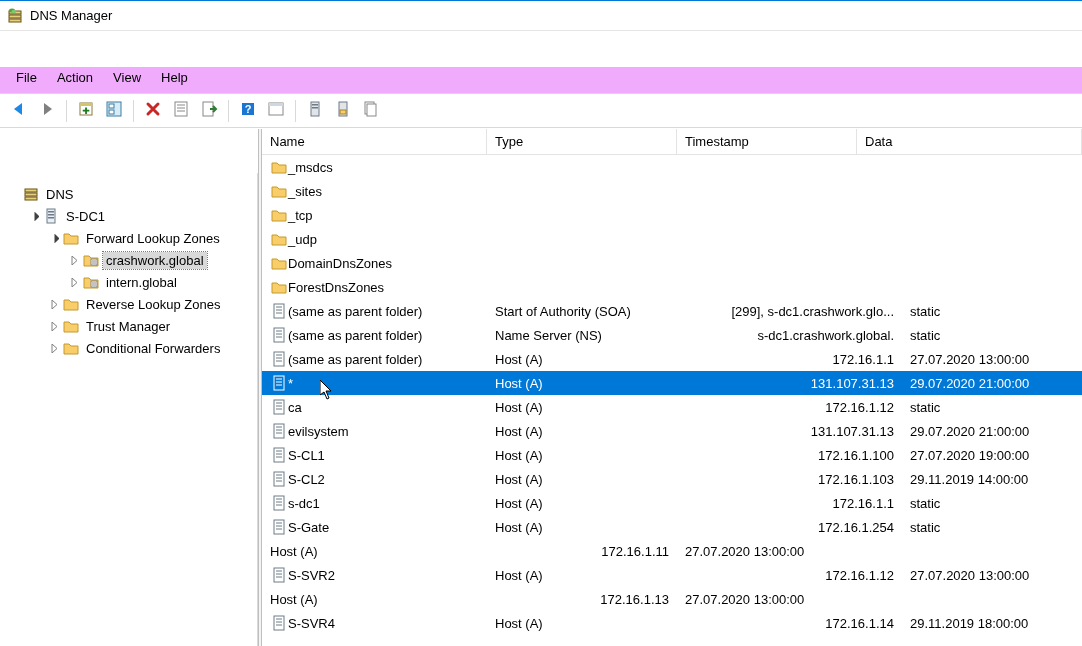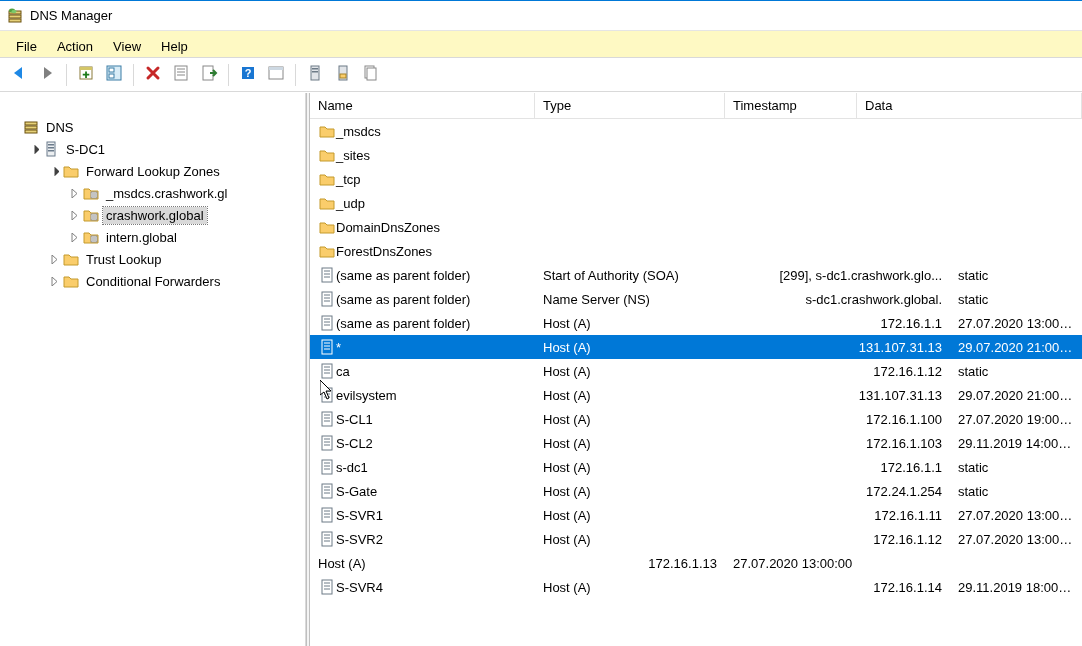--- a/index.html
+++ b/index.html
@@ -6,33 +6,33 @@
   html, body { margin: 0; padding: 0; height: 100%; background: #fff; color: #000; font-size: 13px; }
 
   .window { width: 1082px; height: 646px; display: flex; flex-direction: column; border-top: 1px solid #0078d7; }
 
   
   .titlebar { height: 30px; display: flex; align-items: center; padding: 0 6px; background: #fff; border-bottom: 1px solid #e5e5e5;}
   .titlebar-icon { width: 18px; height: 18px; display:flex; align-items:center; justify-content:center; margin-right:6px;}
   .titlebar-title { font-size: 13px; }
 
   
-  .menubar { height: 26px; display: flex; align-items: flex-end; padding: 0 6px; background: #fef9c3; }
+  .menubar { height: 26px; display: flex; align-items: flex-start; padding: 0 6px; background: #f0abfc; margin-top: 36px; }
   .menubar-item { padding: 3px 10px; cursor: default; }
 
   .menubar-underline { border-bottom: 1px solid #d9d9d9; }
 
   
   .toolbar { height: 34px; display: flex; align-items: center; padding: 0 6px; background: #fff; border-bottom: 1px solid #d9d9d9; gap:2px;}
   .toolbar-btn { width: 26px; height: 26px; display:flex; align-items:center; justify-content:center; border: 1px solid transparent; cursor:default; }
   .toolbar-sep { width:1px; height:22px; background:#d9d9d9; margin:0 4px; }
 
   
   .content { flex:1; display:flex; overflow:hidden; border-top:1px solid #fff; }
-  .tree-pane { width: 306px; border-right: 1px solid #d9d9d9; overflow:auto; padding-top:23px; }
+  .tree-pane { width: 258px; border-right: 1px solid #d9d9d9; overflow:auto; padding-top:10px;margin-top:44px; }
   .splitter { width:4px; background:#f4f4f4; border-left:1px solid #bfbfbf; border-right:1px solid #bfbfbf; cursor:col-resize; }
   .list-pane { flex:1; overflow:auto; }
 
   
   .tree-row { display:flex; align-items:center; height:22px; white-space:nowrap; cursor:default; user-select:none;}
   .tree-row.selected .tree-label { background:#d9d9d9; outline:1px dotted #7a7a7a; }
   .twisty { width:16px; height:16px; display:flex; align-items:center; justify-content:center; }
   .twisty svg { width:9px; height:9px; }
   .tree-icon { width:18px; height:18px; display:flex; align-items:center; justify-content:center; margin-right:3px;}
   .tree-label { padding:1px 3px; }
@@ -206,84 +206,81 @@
               <path d="M1 1 L8 1 L1 8 Z" transform="rotate(135 4.5 4.5)" fill="#404040"></path>
             </svg>
           </span>
           <span class="tree-icon">
             <svg width="16" height="16" viewBox="0 0 16 16">
               <path d="M1 4 h5 l2 2 h7 v8 h-14 z" fill="#facd6b" stroke="#c49a2d"></path>
             </svg>
           </span>
           <span class="tree-label">Forward Lookup Zones</span>
         </div>
-        <div class="tree-row">
+        <div class="tree-row selected">
           <span class="indent" style="width: 66px;"></span>
           <span class="twisty">
             <svg viewBox="0 0 9 9">
               <path d="M2 0 L7 4.5 L2 9 Z" fill="none" stroke="#808080"></path>
             </svg>
           </span>
           <span class="tree-icon">
             <svg width="16" height="16" viewBox="0 0 16 16">
               <path d="M1 4 h5 l2 2 h7 v8 h-14 z" fill="#facd6b" stroke="#c49a2d"></path>
               <rect x="8" y="7" width="6" height="6" fill="#fff" stroke="#888"></rect>
               <line x1="9" y1="9" x2="13" y2="9" stroke="#888"></line>
               <line x1="9" y1="11" x2="13" y2="11" stroke="#888"></line>
             </svg>
           </span>
-          <span class="tree-label">_msdcs.crashwork.gl</span>
-        </div>
-        <div class="tree-row selected">
+          <span class="tree-label">crashwork.global</span>
+        </div>
+        <div class="tree-row">
           <span class="indent" style="width: 66px;"></span>
           <span class="twisty">
             <svg viewBox="0 0 9 9">
               <path d="M2 0 L7 4.5 L2 9 Z" fill="none" stroke="#808080"></path>
             </svg>
           </span>
           <span class="tree-icon">
             <svg width="16" height="16" viewBox="0 0 16 16">
               <path d="M1 4 h5 l2 2 h7 v8 h-14 z" fill="#facd6b" stroke="#c49a2d"></path>
               <rect x="8" y="7" width="6" height="6" fill="#fff" stroke="#888"></rect>
               <line x1="9" y1="9" x2="13" y2="9" stroke="#888"></line>
               <line x1="9" y1="11" x2="13" y2="11" stroke="#888"></line>
             </svg>
           </span>
-          <span class="tree-label">crashwork.global</span>
-        </div>
-        <div class="tree-row">
-          <span class="indent" style="width: 66px;"></span>
+          <span class="tree-label">intern.global</span>
+        </div>
+        <div class="tree-row">
+          <span class="indent" style="width: 46px;"></span>
           <span class="twisty">
             <svg viewBox="0 0 9 9">
               <path d="M2 0 L7 4.5 L2 9 Z" fill="none" stroke="#808080"></path>
             </svg>
           </span>
           <span class="tree-icon">
             <svg width="16" height="16" viewBox="0 0 16 16">
               <path d="M1 4 h5 l2 2 h7 v8 h-14 z" fill="#facd6b" stroke="#c49a2d"></path>
-              <rect x="8" y="7" width="6" height="6" fill="#fff" stroke="#888"></rect>
-              <line x1="9" y1="9" x2="13" y2="9" stroke="#888"></line>
-              <line x1="9" y1="11" x2="13" y2="11" stroke="#888"></line>
-            </svg>
-          </span>
-          <span class="tree-label">intern.global</span>
+            </svg>
+          </span>
+          <span class="tree-label">Reverse Lookup Zones</span>
         </div>
         <div class="tree-row">
           <span class="indent" style="width: 46px;"></span>
           <span class="twisty">
             <svg viewBox="0 0 9 9">
               <path d="M2 0 L7 4.5 L2 9 Z" fill="none" stroke="#808080"></path>
             </svg>
           </span>
           <span class="tree-icon">
             <svg width="16" height="16" viewBox="0 0 16 16">
               <path d="M1 4 h5 l2 2 h7 v8 h-14 z" fill="#facd6b" stroke="#c49a2d"></path>
             </svg>
           </span>
-          <span class="tree-label">Trust Lookup</span>
+          <span class="tree-label">Trust Manager</span>
         </div>
         <div class="tree-row">
           <span class="indent" style="width: 46px;"></span>
           <span class="twisty">
             <svg viewBox="0 0 9 9">
               <path d="M2 0 L7 4.5 L2 9 Z" fill="none" stroke="#808080"></path>
             </svg>
           </span>
           <span class="tree-icon">
             <svg width="16" height="16" viewBox="0 0 16 16">
@@ -530,35 +527,24 @@
                 <svg width="16" height="16" viewBox="0 0 16 16">
                   <rect class="page-fill" x="3" y="1" width="10" height="14" fill="#fff" stroke="#6d7a86"></rect>
                   <line x1="5" y1="4" x2="11" y2="4" stroke="#6d7a86"></line>
                   <line x1="5" y1="7" x2="11" y2="7" stroke="#6d7a86"></line>
                   <line x1="5" y1="10" x2="11" y2="10" stroke="#6d7a86"></line>
                 </svg>
               </span>
       <span>S-Gate</span>
     </div>
     <div class="list-cell cell-type">Host (A)</div>
-    <div class="list-cell cell-data">172.24.1.254</div>
+    <div class="list-cell cell-data">172.16.1.254</div>
     <div class="list-cell cell-ts">static</div>
           </div>
           <div class="list-row">
-    <div class="list-cell cell-name">
-      <span class="list-icon">
-                <svg width="16" height="16" viewBox="0 0 16 16">
-                  <rect class="page-fill" x="3" y="1" width="10" height="14" fill="#fff" stroke="#6d7a86"></rect>
-                  <line x1="5" y1="4" x2="11" y2="4" stroke="#6d7a86"></line>
-                  <line x1="5" y1="7" x2="11" y2="7" stroke="#6d7a86"></line>
-                  <line x1="5" y1="10" x2="11" y2="10" stroke="#6d7a86"></line>
-                </svg>
-              </span>
-      <span>S-SVR1</span>
-    </div>
     <div class="list-cell cell-type">Host (A)</div>
     <div class="list-cell cell-data">172.16.1.11</div>
     <div class="list-cell cell-ts">27.07.2020 13:00:00</div>
           </div>
           <div class="list-row">
     <div class="list-cell cell-name">
       <span class="list-icon">
                 <svg width="16" height="16" viewBox="0 0 16 16">
                   <rect class="page-fill" x="3" y="1" width="10" height="14" fill="#fff" stroke="#6d7a86"></rect>
                   <line x1="5" y1="4" x2="11" y2="4" stroke="#6d7a86"></line>

